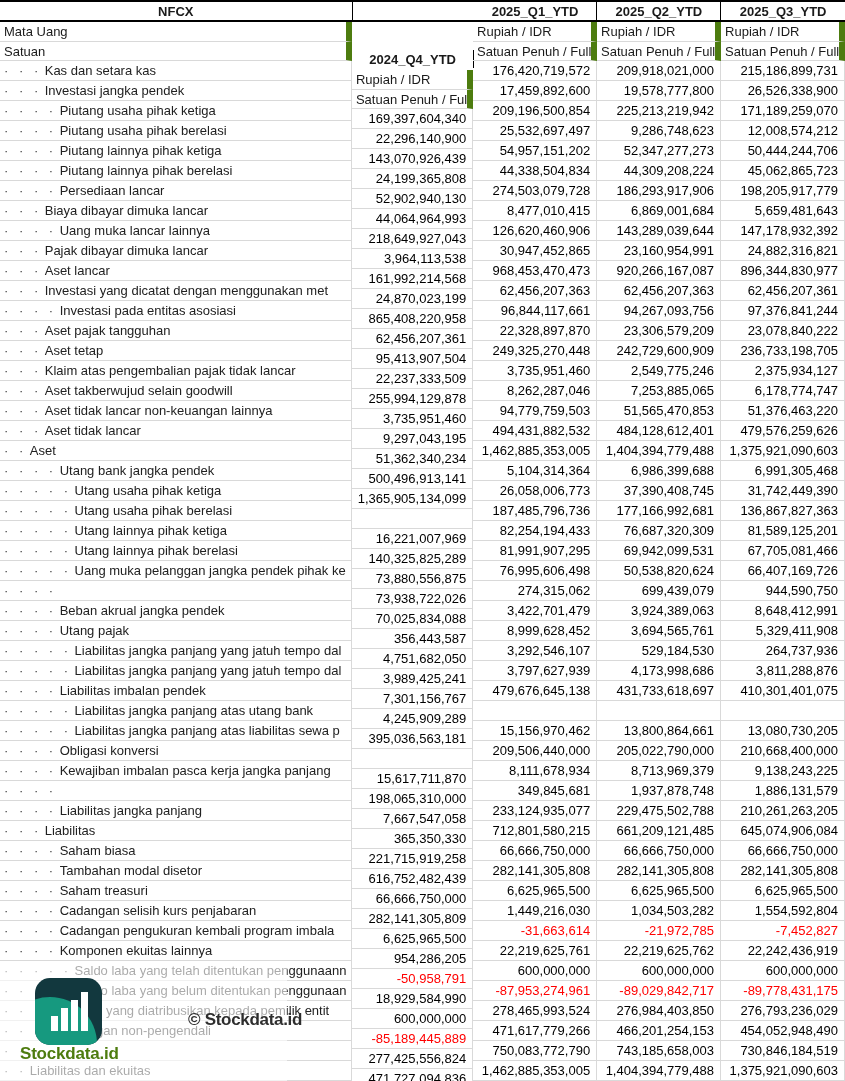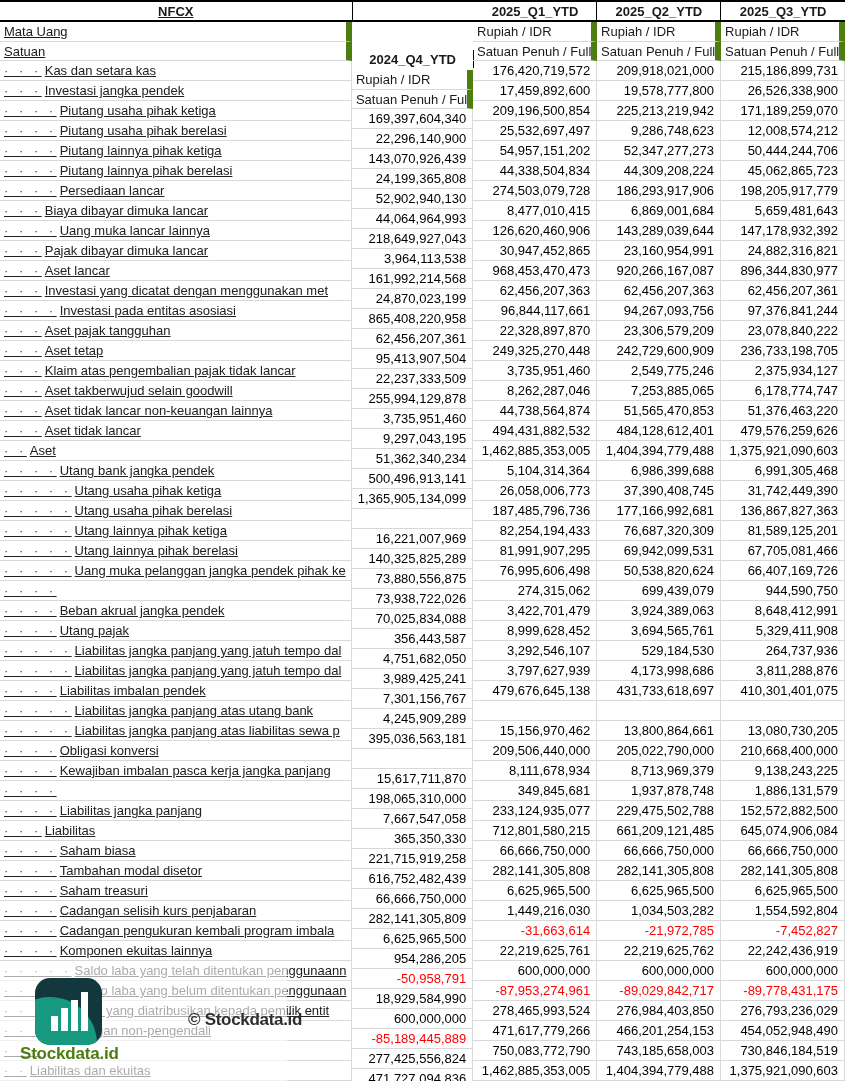--- a/index.html
+++ b/index.html
@@ -5,21 +5,21 @@
   * { box-sizing: border-box; margin: 0; padding: 0; }
   html,body { width: 845px; height: 1081px; background: #fff; }
   body {
     font-family: "Liberation Sans", "DejaVu Sans", sans-serif;
     color: #1a1a1a;
     position: relative;
     overflow: hidden;
   }
   .sheet { position: absolute; inset: 0; }
   .row { display: flex; width: 845px; }
-  .c0 { width: 376px; text-decoration: underline; }
+  .c0 { width: 376px; }
   .c1 { width: 129px; margin-top: 48px; }
   .c2, .c3, .c4 { width: 132px; }
 
   
   .hdr {
     height: 22px;
     border-top: 2px solid #000;
     border-bottom: 2px solid #000;
     font-weight: bold;
     font-size: 13px;
@@ -272,21 +272,21 @@
         <div class="cell num-cell c2">8,262,287,046</div>
         <div class="cell num-cell c3">7,253,885,065</div>
         <div class="cell num-cell c4">6,178,774,747</div>
       </div>
       <div class="row datarow">
         <div class="cell c0 label-cell">
           <span class="dots">· · ·</span>
           <span>Aset tidak lancar non-keuangan lainnya</span>
         </div>
         <div class="cell num-cell c1">51,362,340,234</div>
-        <div class="cell num-cell c2">44,738,564,874</div>
+        <div class="cell num-cell c2">94,779,759,503</div>
         <div class="cell num-cell c3">51,565,470,853</div>
         <div class="cell num-cell c4">51,376,463,220</div>
       </div>
       <div class="row datarow">
         <div class="cell c0 label-cell">
           <span class="dots">· · ·</span>
           <span>Aset tidak lancar</span>
         </div>
         <div class="cell num-cell c1">500,496,913,141</div>
         <div class="cell num-cell c2">494,431,882,532</div>
@@ -472,21 +472,21 @@
         <div class="cell num-cell c4">1,886,131,579</div>
       </div>
       <div class="row datarow">
         <div class="cell c0 label-cell">
           <span class="dots">· · · ·</span>
           <span>Liabilitas jangka panjang</span>
         </div>
         <div class="cell num-cell c1">221,715,919,258</div>
         <div class="cell num-cell c2">233,124,935,077</div>
         <div class="cell num-cell c3">229,475,502,788</div>
-        <div class="cell num-cell c4">152,572,882,500</div>
+        <div class="cell num-cell c4">210,261,263,205</div>
       </div>
       <div class="row datarow">
         <div class="cell c0 label-cell">
           <span class="dots">· · ·</span>
           <span>Liabilitas</span>
         </div>
         <div class="cell num-cell c1">616,752,482,439</div>
         <div class="cell num-cell c2">712,801,580,215</div>
         <div class="cell num-cell c3">661,209,121,485</div>
         <div class="cell num-cell c4">645,074,906,084</div>

